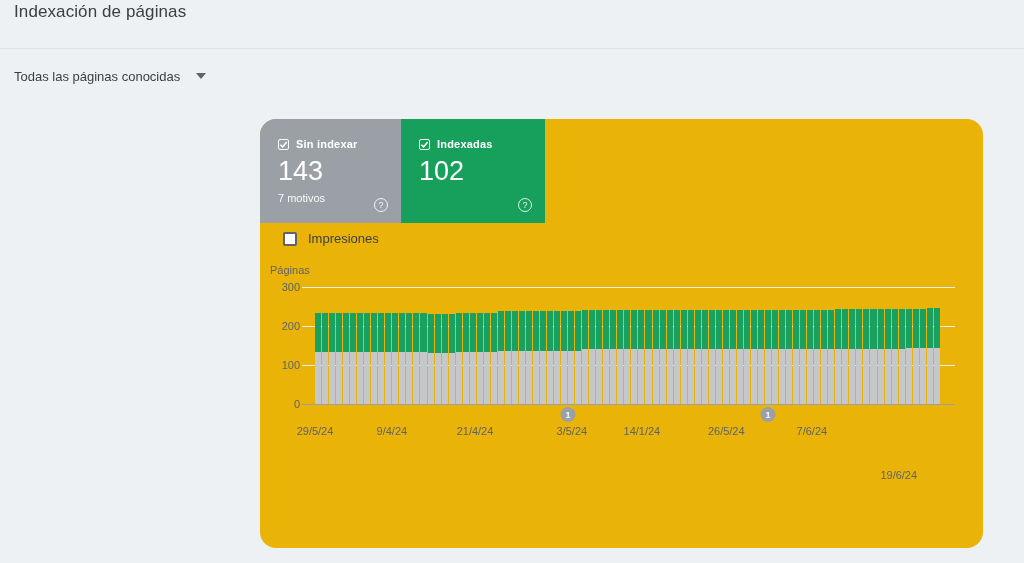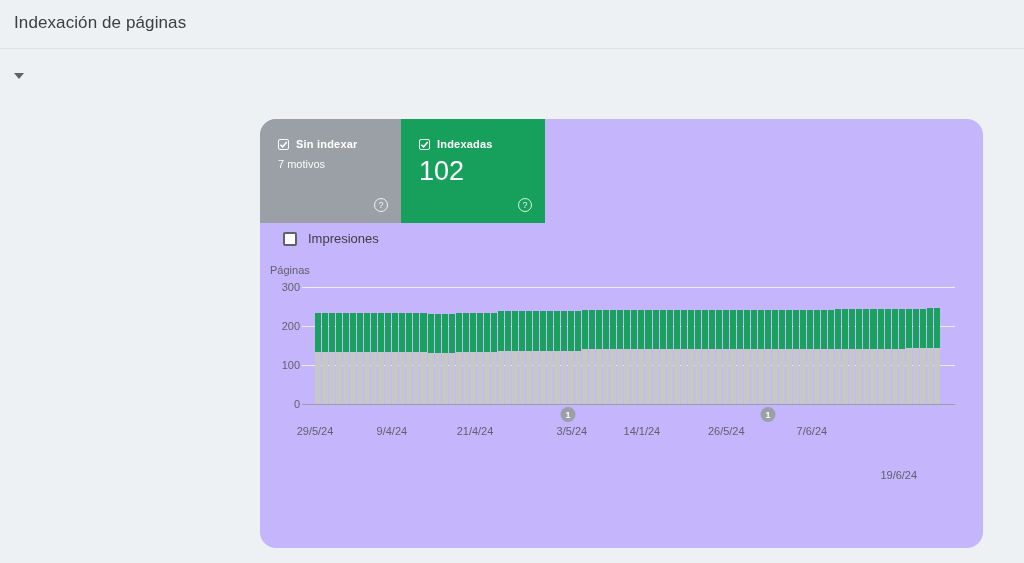--- a/index.html
+++ b/index.html
@@ -3,37 +3,37 @@
 <meta charset="utf-8">
 <style>
   * { margin:0; padding:0; box-sizing:border-box; }
   html,body { width:1024px; height:563px; overflow:hidden; }
   body {
     font-family:"Liberation Sans","DejaVu Sans",sans-serif;
     background:#eef1f4; color:#3c4043; position:relative;
   }
   
   .page-title {
-    position:absolute; left:14px; top:13px;
+    position:absolute; left:14px; top:2px;
     font-size:17px; font-weight:400; color:#3c4043; letter-spacing:.1px;
   }
   .header-divider { position:absolute; left:0; top:48px; width:1024px; height:1px; background:#dde0e4; }
   .filter-row {
     position:absolute; left:14px; top:66px; height:20px;
     display:flex; align-items:center; gap:16px; cursor:pointer;
   }
   .filter-label { font-size:13px; color:#3c4043; }
   .caret-down {
     width:0; height:0; border-left:5px solid transparent; border-right:5px solid transparent;
     border-top:6px solid #5f6368;
   }
   
   .card {
     position:absolute; left:260px; top:119px; width:723px; height:429px;
-    background:#c4b5fd; border-radius:16px;
+    background:#eab308; border-radius:16px;
   }
   
   .tile {
     position:absolute; top:0; height:104px; color:#fff; cursor:pointer; padding:19px 18px 0 18px;
   }
   .tile-notindexed { left:0; width:141px; background:#9aa0a6; border-top-left-radius:16px; }
   .tile-indexed   { left:141px; width:144px; background:#17a05c; }
   .tile-check-row { display:flex; align-items:center; gap:7px; margin-bottom:8px; }
   .tile-checkbox {
     width:11px; height:11px; border:1.5px solid rgba(255,255,255,.95); border-radius:2px;
@@ -92,34 +92,36 @@
   .footer-label { font-size:13px; color:#3c4043; flex:1 1 auto; }
   .footer-chevron { flex:0 0 auto; display:flex; align-items:center; }
 </style>
 </head>
 <body>
 
 <div class="page-title">Indexación de páginas</div>
 <div class="header-divider"></div>
 
 <div class="filter-row">
+  <span class="filter-label">Todas las páginas conocidas</span>
   <span class="caret-down"></span>
 </div>
 
 <div class="card">
 
   <div class="tile tile-notindexed">
     <div class="tile-check-row">
       <span class="tile-checkbox">
         <svg width="9" height="9" viewBox="0 0 10 10">
           <path d="M1.5 5.2 L4 7.6 L8.6 2.2" stroke="#ffffff" stroke-width="1.6" fill="none"></path>
         </svg>
       </span>
       <span class="tile-label">Sin indexar</span>
     </div>
+    <div class="tile-value">143</div>
     <div class="tile-sub">7 motivos</div>
     <span class="help-icon">?</span>
   </div>
 
   <div class="tile tile-indexed">
     <div class="tile-check-row">
       <span class="tile-checkbox">
         <svg width="9" height="9" viewBox="0 0 10 10">
           <path d="M1.5 5.2 L4 7.6 L8.6 2.2" stroke="#ffffff" stroke-width="1.6" fill="none"></path>
         </svg>

